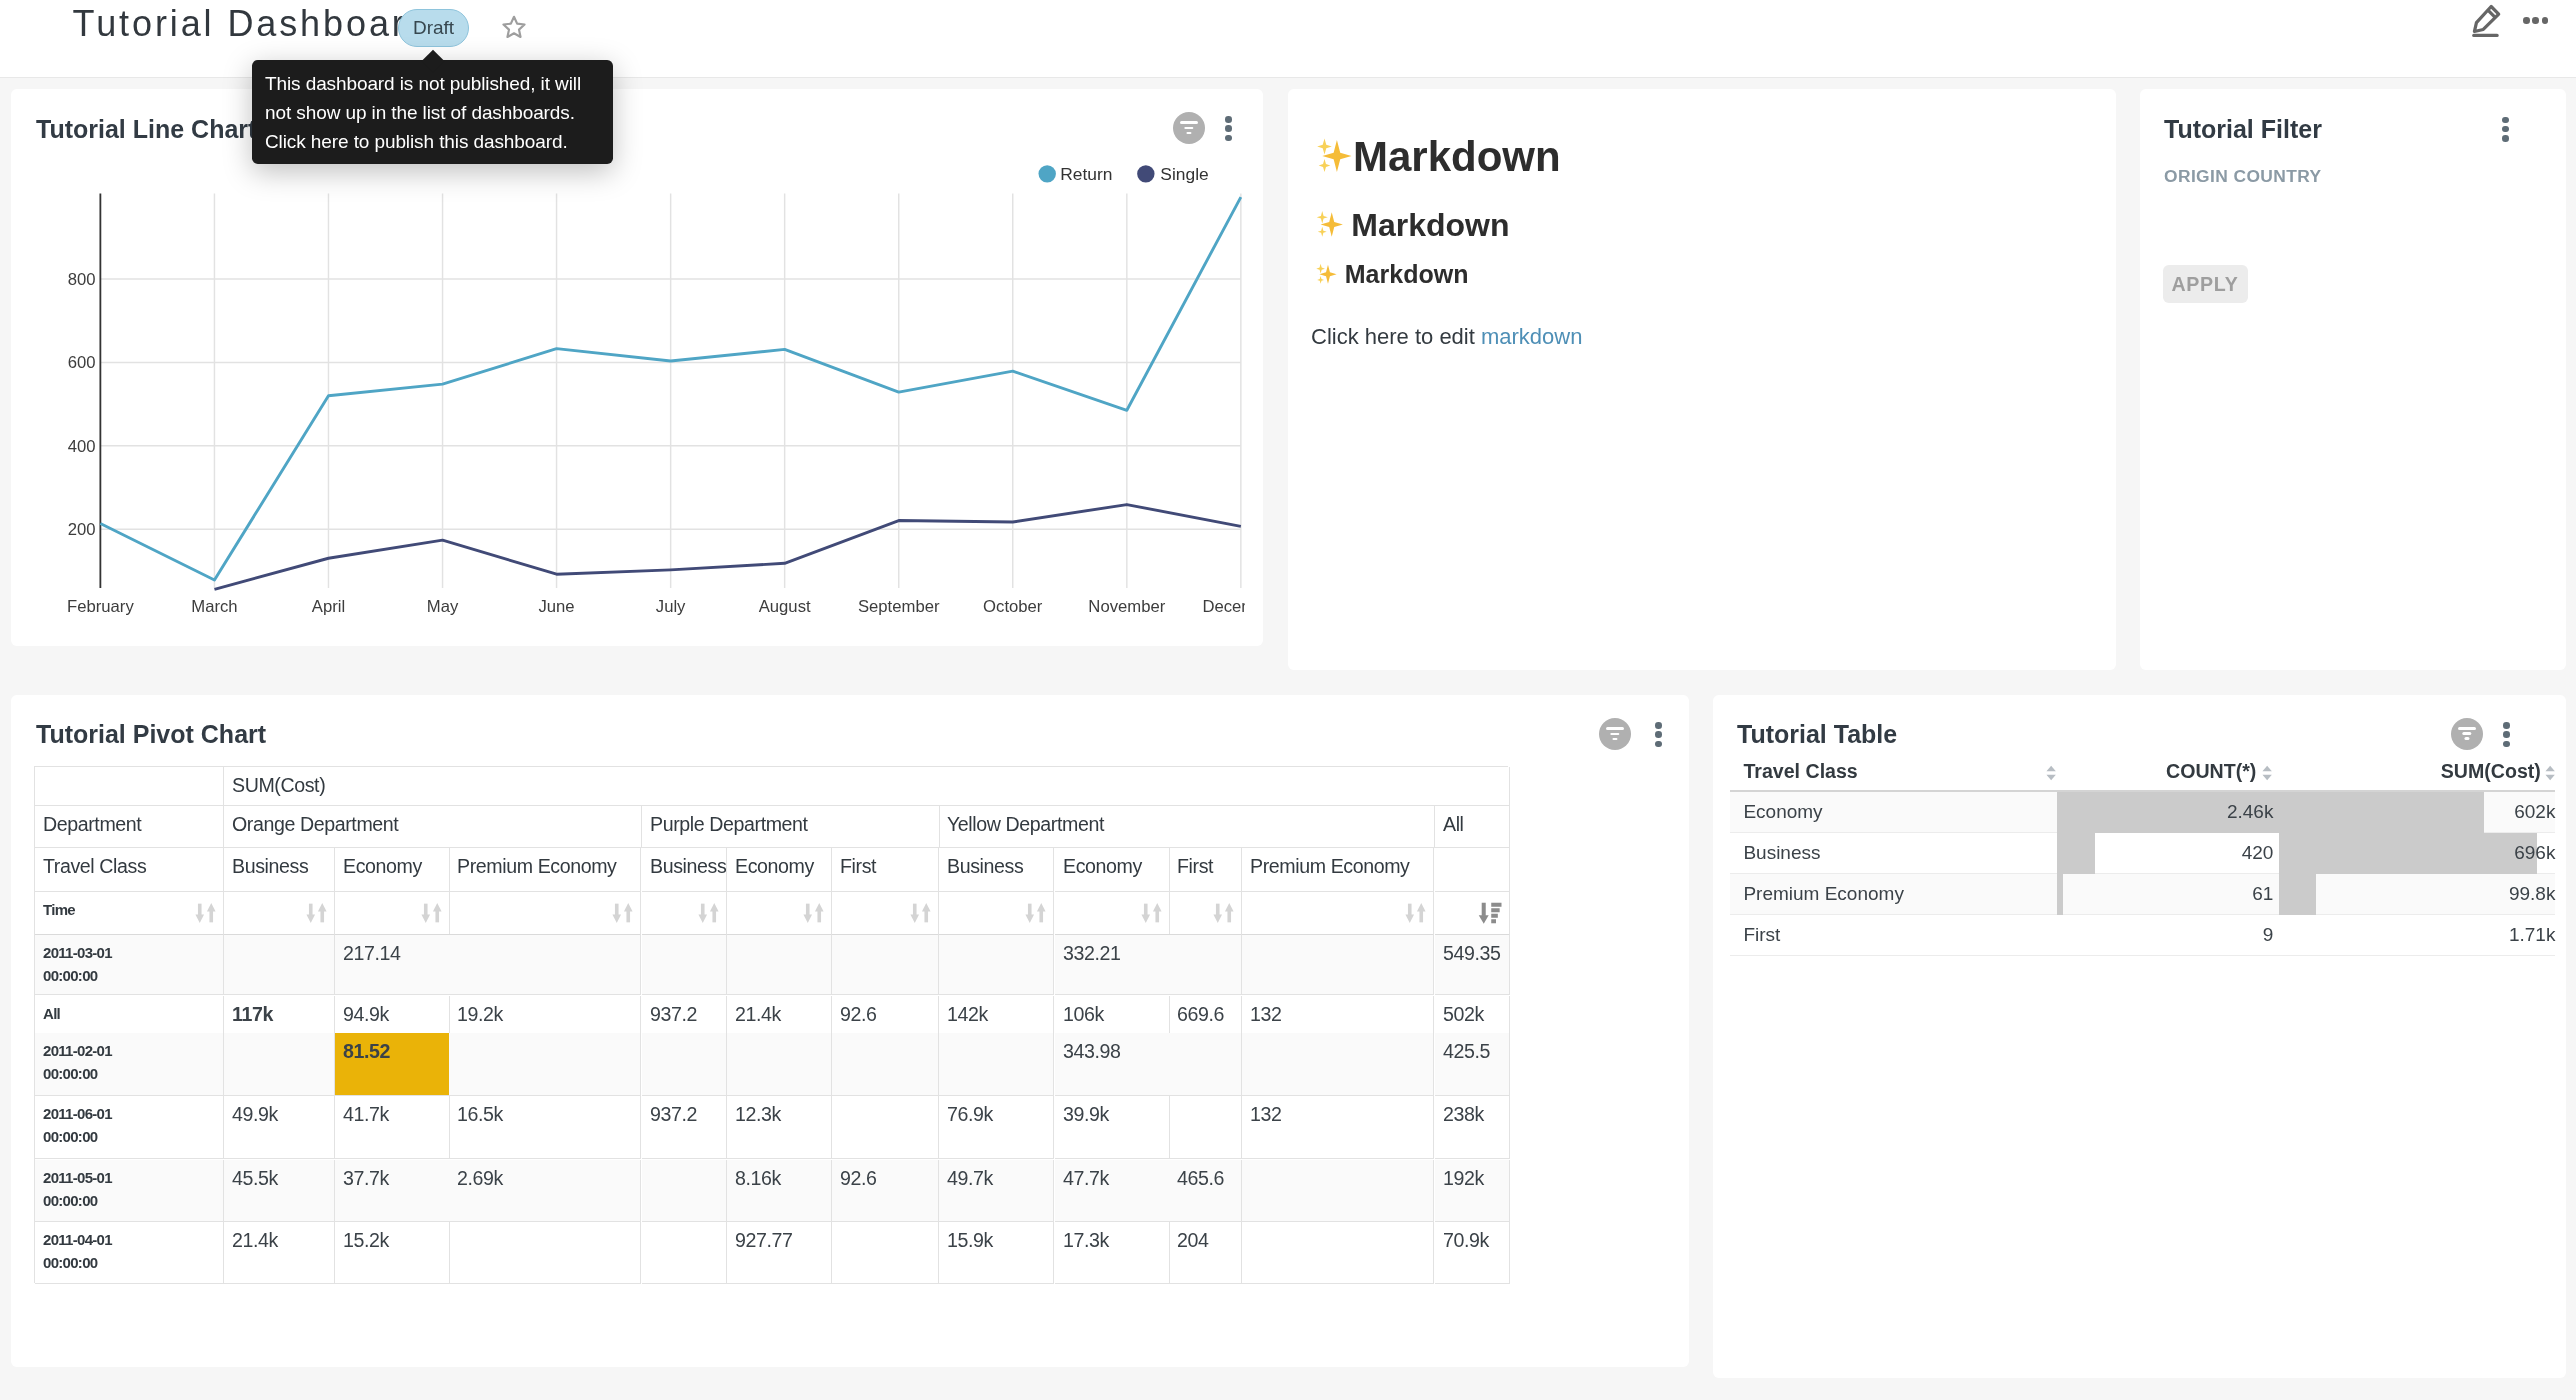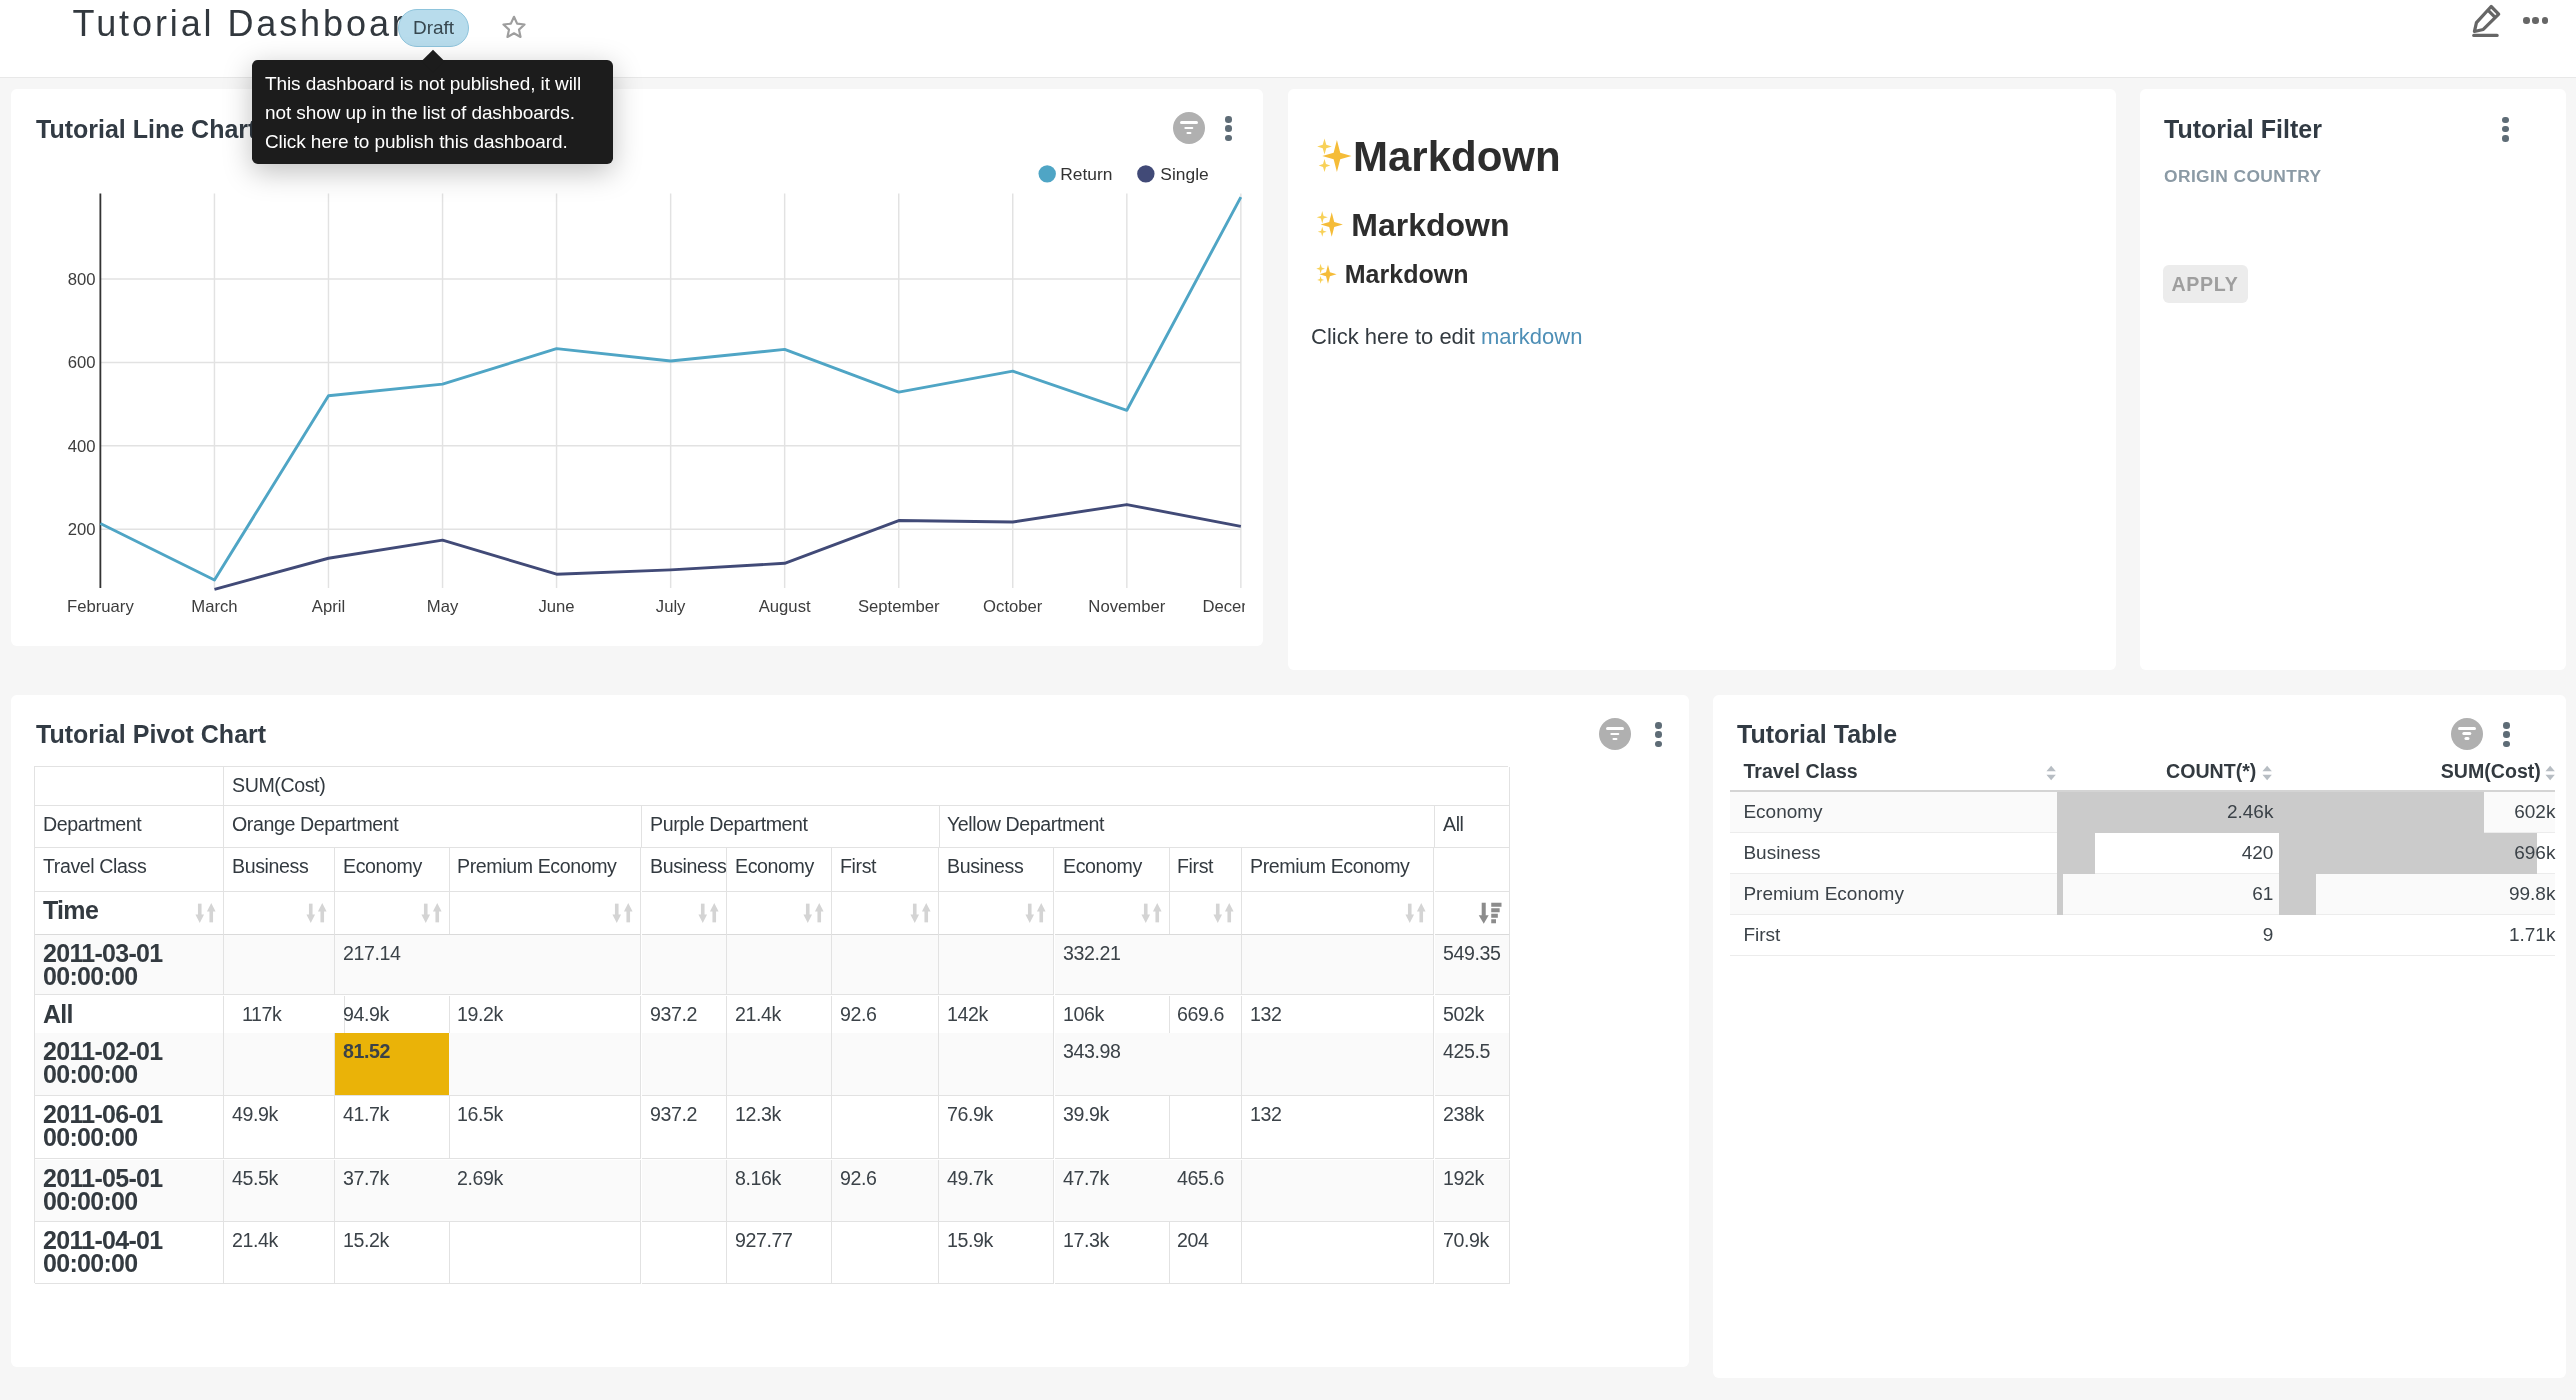--- a/index.html
+++ b/index.html
@@ -14,21 +14,21 @@
 .kebab i { display:block; width:6.5px; height:6.5px; border-radius:50%; background:#5e6c76; margin:0 auto 2.9px; }
 .fcirc { position:absolute; width:32px; height:32px; border-radius:50%; background:#b0b0b0; }
 .fcirc i { position:absolute; left:50%; background:#fff; height:2.9px; border-radius:2.2px; transform:translateX(-50%); }
 .fcirc .f1 { width:18px; top:9.4px; }
 .fcirc .f2 { width:9.4px; top:14.5px; }
 .fcirc .f3 { width:5.1px; top:19.6px; }
 .tooltip { position:absolute; left:252px; top:60px; width:361px; height:104px; background:#1c1c1c; border-radius:5.8px; z-index:50; box-shadow:0 7.3px 29px rgba(0,0,0,0.25); color:#fff; font-size:19px; letter-spacing:-0.1px; line-height:29px; padding:9.4px 0 0 13px; }
 
 .pc { position:absolute; border-right:1.5px solid #e2e2e2; border-bottom:1.5px solid #e2e2e2; font-size:19.6px; letter-spacing:-0.4px; color:#3b4248; padding:7.3px 0 0 8px; line-height:22.5px; white-space:nowrap; overflow:hidden; }
 .ph { font-weight:500; color:#333a40; }
-.pbb { font-weight:700; color:#333a40; font-size:25px; letter-spacing:-0.7px; }
+.pbb { font-weight:700; color:#333a40; font-size:15px; letter-spacing:-0.7px; }
 .pc .psort { position:absolute; right:5.8px; top:50%; transform:translateY(-50%); }
 .tooltip .arr { position:absolute; left:173px; top:-7.3px; width:16px; height:16px; background:#1c1c1c; transform:rotate(45deg); }
 </style>
 </head>
 <body>
 
 <div class="hdr">
   <div class="hdr-title">Tutorial Dashboard</div>
   <div class="pill">Draft</div>
   <svg style="position:absolute;left:502px;top:14.5px" width="24" height="24" viewBox="0 0 33 33" fill="none">
@@ -270,21 +270,21 @@
 <div class="pc" style="left:414px;top:168px;width:192px;height:60px;background:#fafafa;"></div>
 <div class="pc" style="left:607px;top:168px;width:85px;height:60px;background:#fafafa;"></div>
 <div class="pc" style="left:692px;top:168px;width:105px;height:60px;background:#fafafa;"></div>
 <div class="pc" style="left:797px;top:168px;width:107px;height:60px;background:#fafafa;"></div>
 <div class="pc" style="left:904px;top:168px;width:115px;height:60px;background:#fafafa;"></div>
 <div class="pc" style="left:1020px;top:168px;width:115px;height:60px;background:#fafafa;"><span>332.21</span></div>
 <div class="pc" style="left:1134px;top:168px;width:73px;height:60px;background:#fafafa;"></div>
 <div class="pc" style="left:1207px;top:168px;width:192px;height:60px;background:#fafafa;"></div>
 <div class="pc" style="left:1400px;top:168px;width:75px;height:60px;background:#fafafa;"><span>549.35</span></div>
 <div class="pc pbb" style="left:0px;top:229px;width:189px;height:38px;"><span>All</span></div>
-<div class="pc" style="left:199px;top:229px;width:111px;height:38px;"><span>117k</span></div>
+<div class="pc" style="left:189px;top:229px;width:111px;height:38px;font-weight:bold;"><span>117k</span></div>
 <div class="pc" style="left:300px;top:229px;width:115px;height:38px;"><span>94.9k</span></div>
 <div class="pc" style="left:414px;top:229px;width:192px;height:38px;padding-left:8px;"><span>19.2k</span></div>
 <div class="pc" style="left:607px;top:229px;width:85px;height:38px;"><span>937.2</span></div>
 <div class="pc" style="left:692px;top:229px;width:105px;height:38px;"><span>21.4k</span></div>
 <div class="pc" style="left:797px;top:229px;width:107px;height:38px;"><span>92.6</span></div>
 <div class="pc" style="left:904px;top:229px;width:115px;height:38px;"><span>142k</span></div>
 <div class="pc" style="left:1020px;top:229px;width:115px;height:38px;"><span>106k</span></div>
 <div class="pc" style="left:1134px;top:229px;width:73px;height:38px;"><span>669.6</span></div>
 <div class="pc" style="left:1207px;top:229px;width:192px;height:38px;"><span>132</span></div>
 <div class="pc" style="left:1400px;top:229px;width:75px;height:38px;"><span>502k</span></div>

